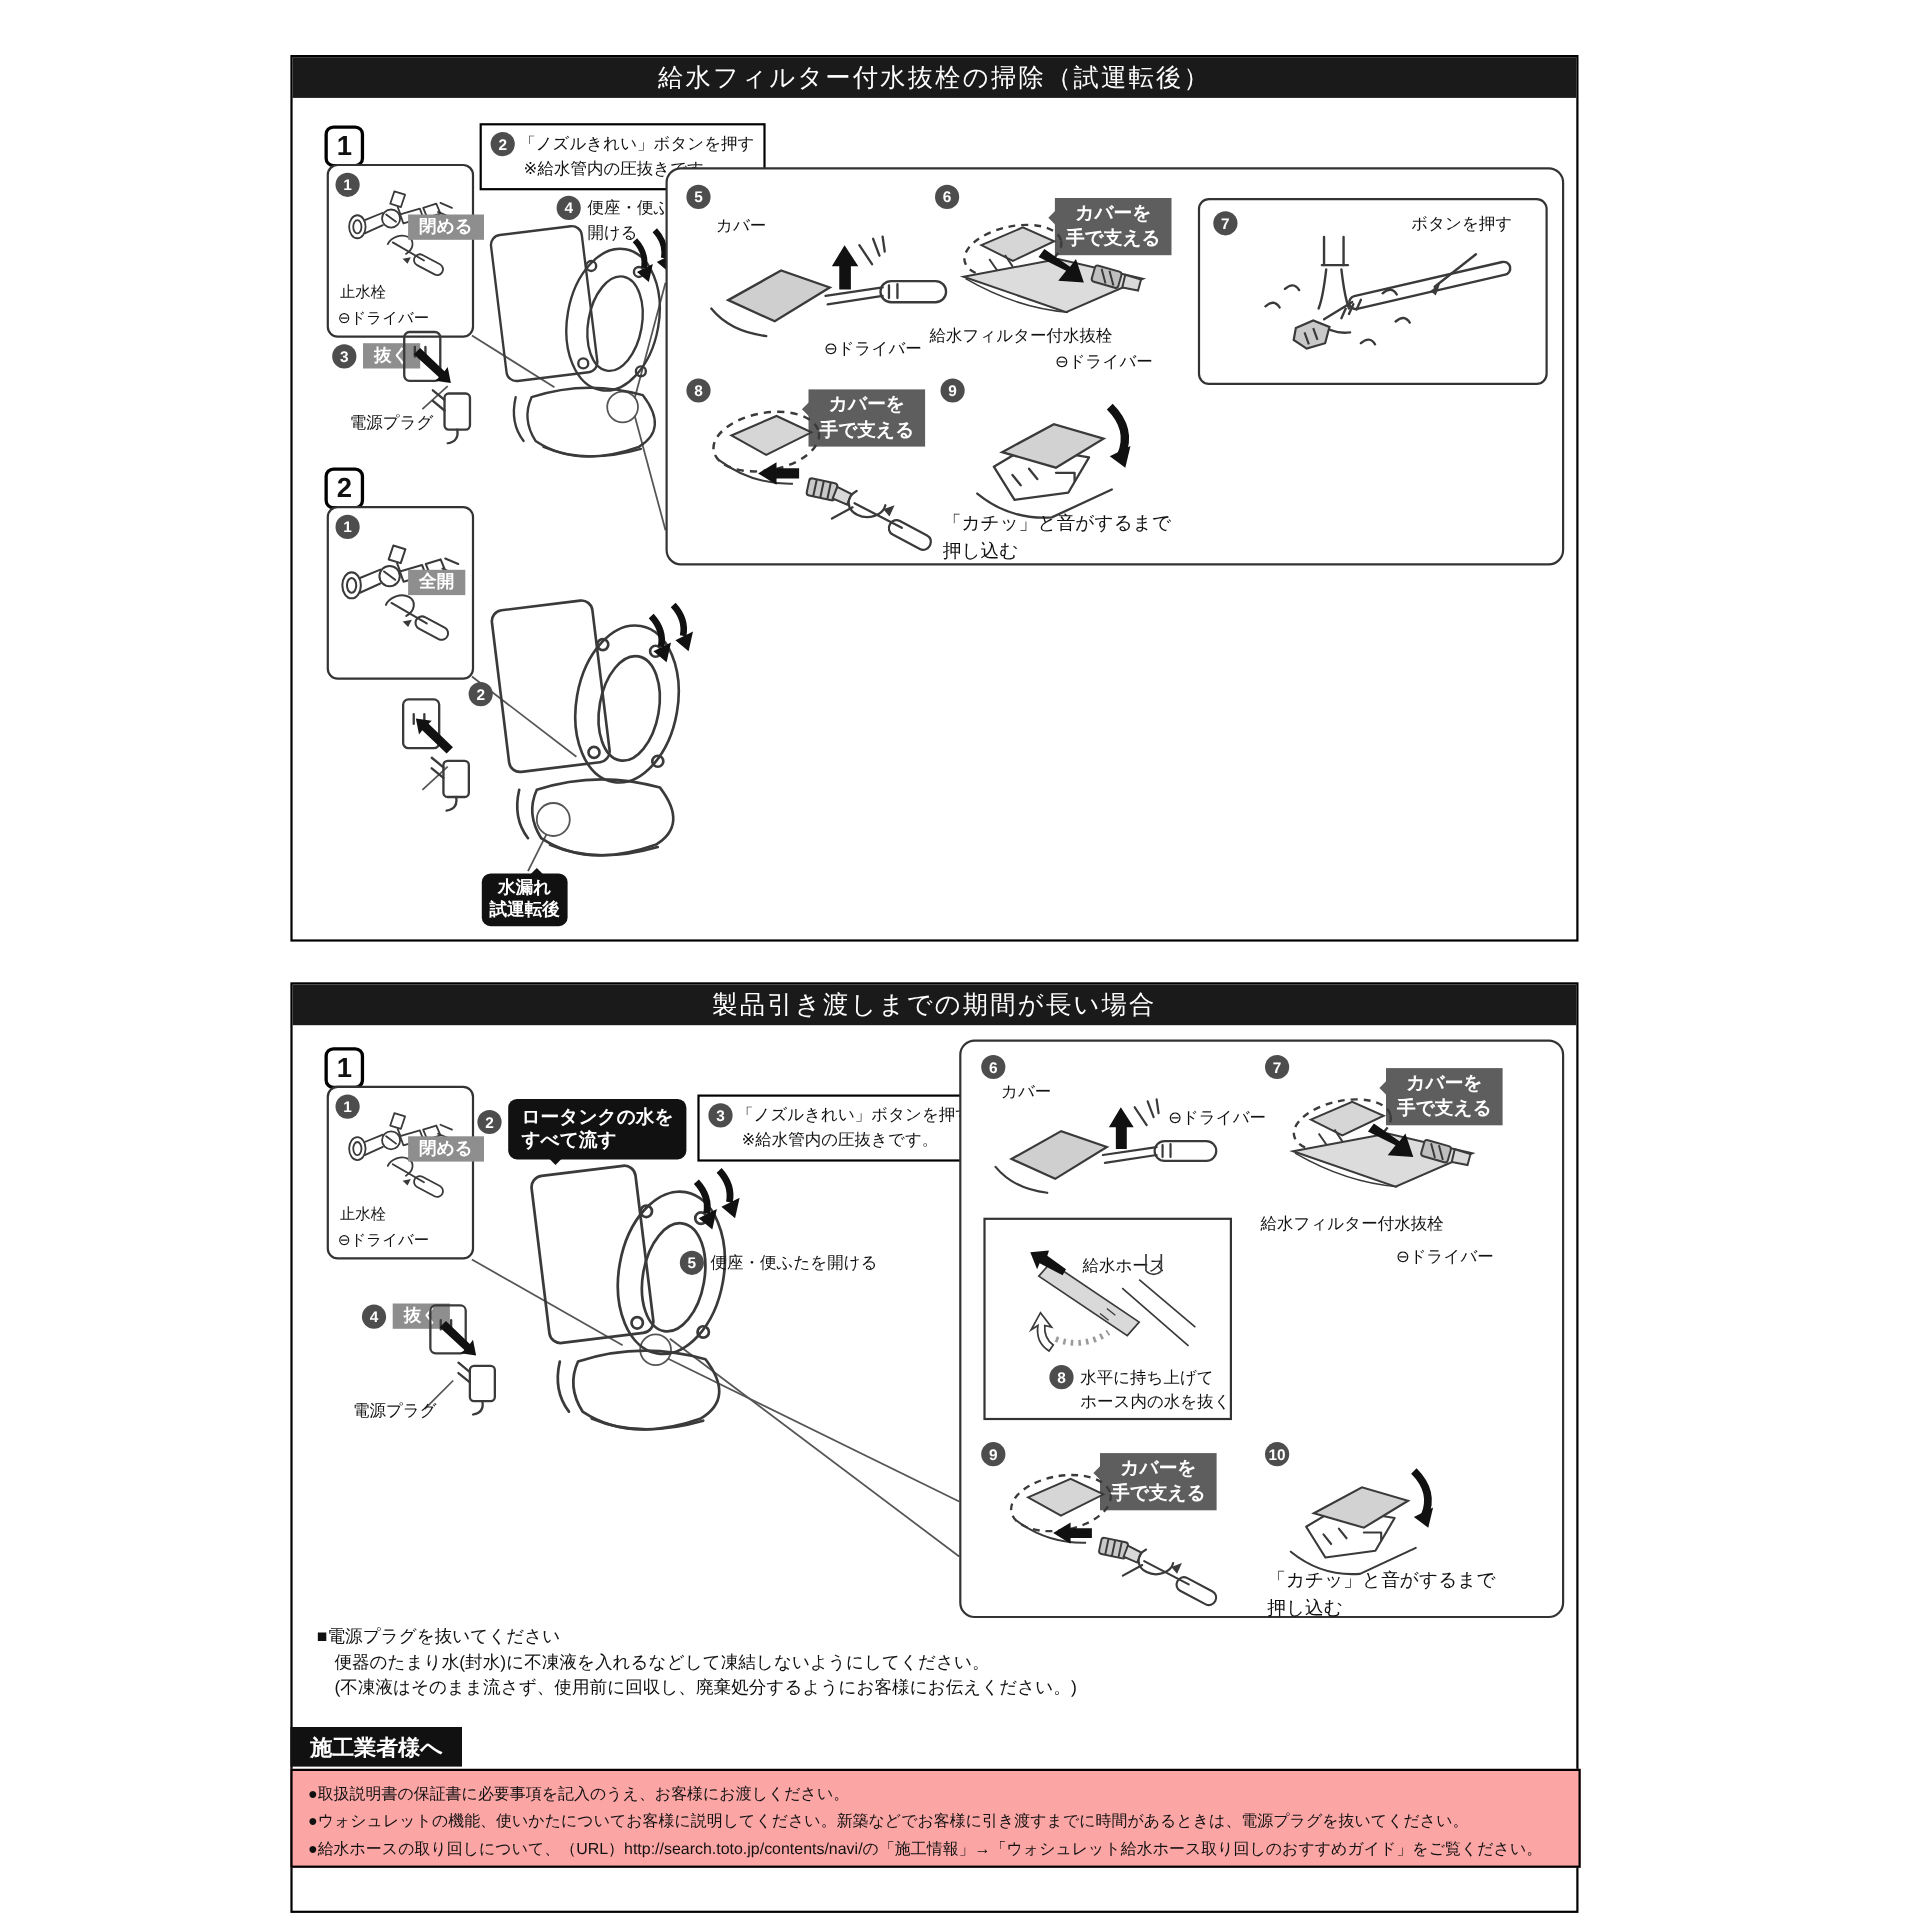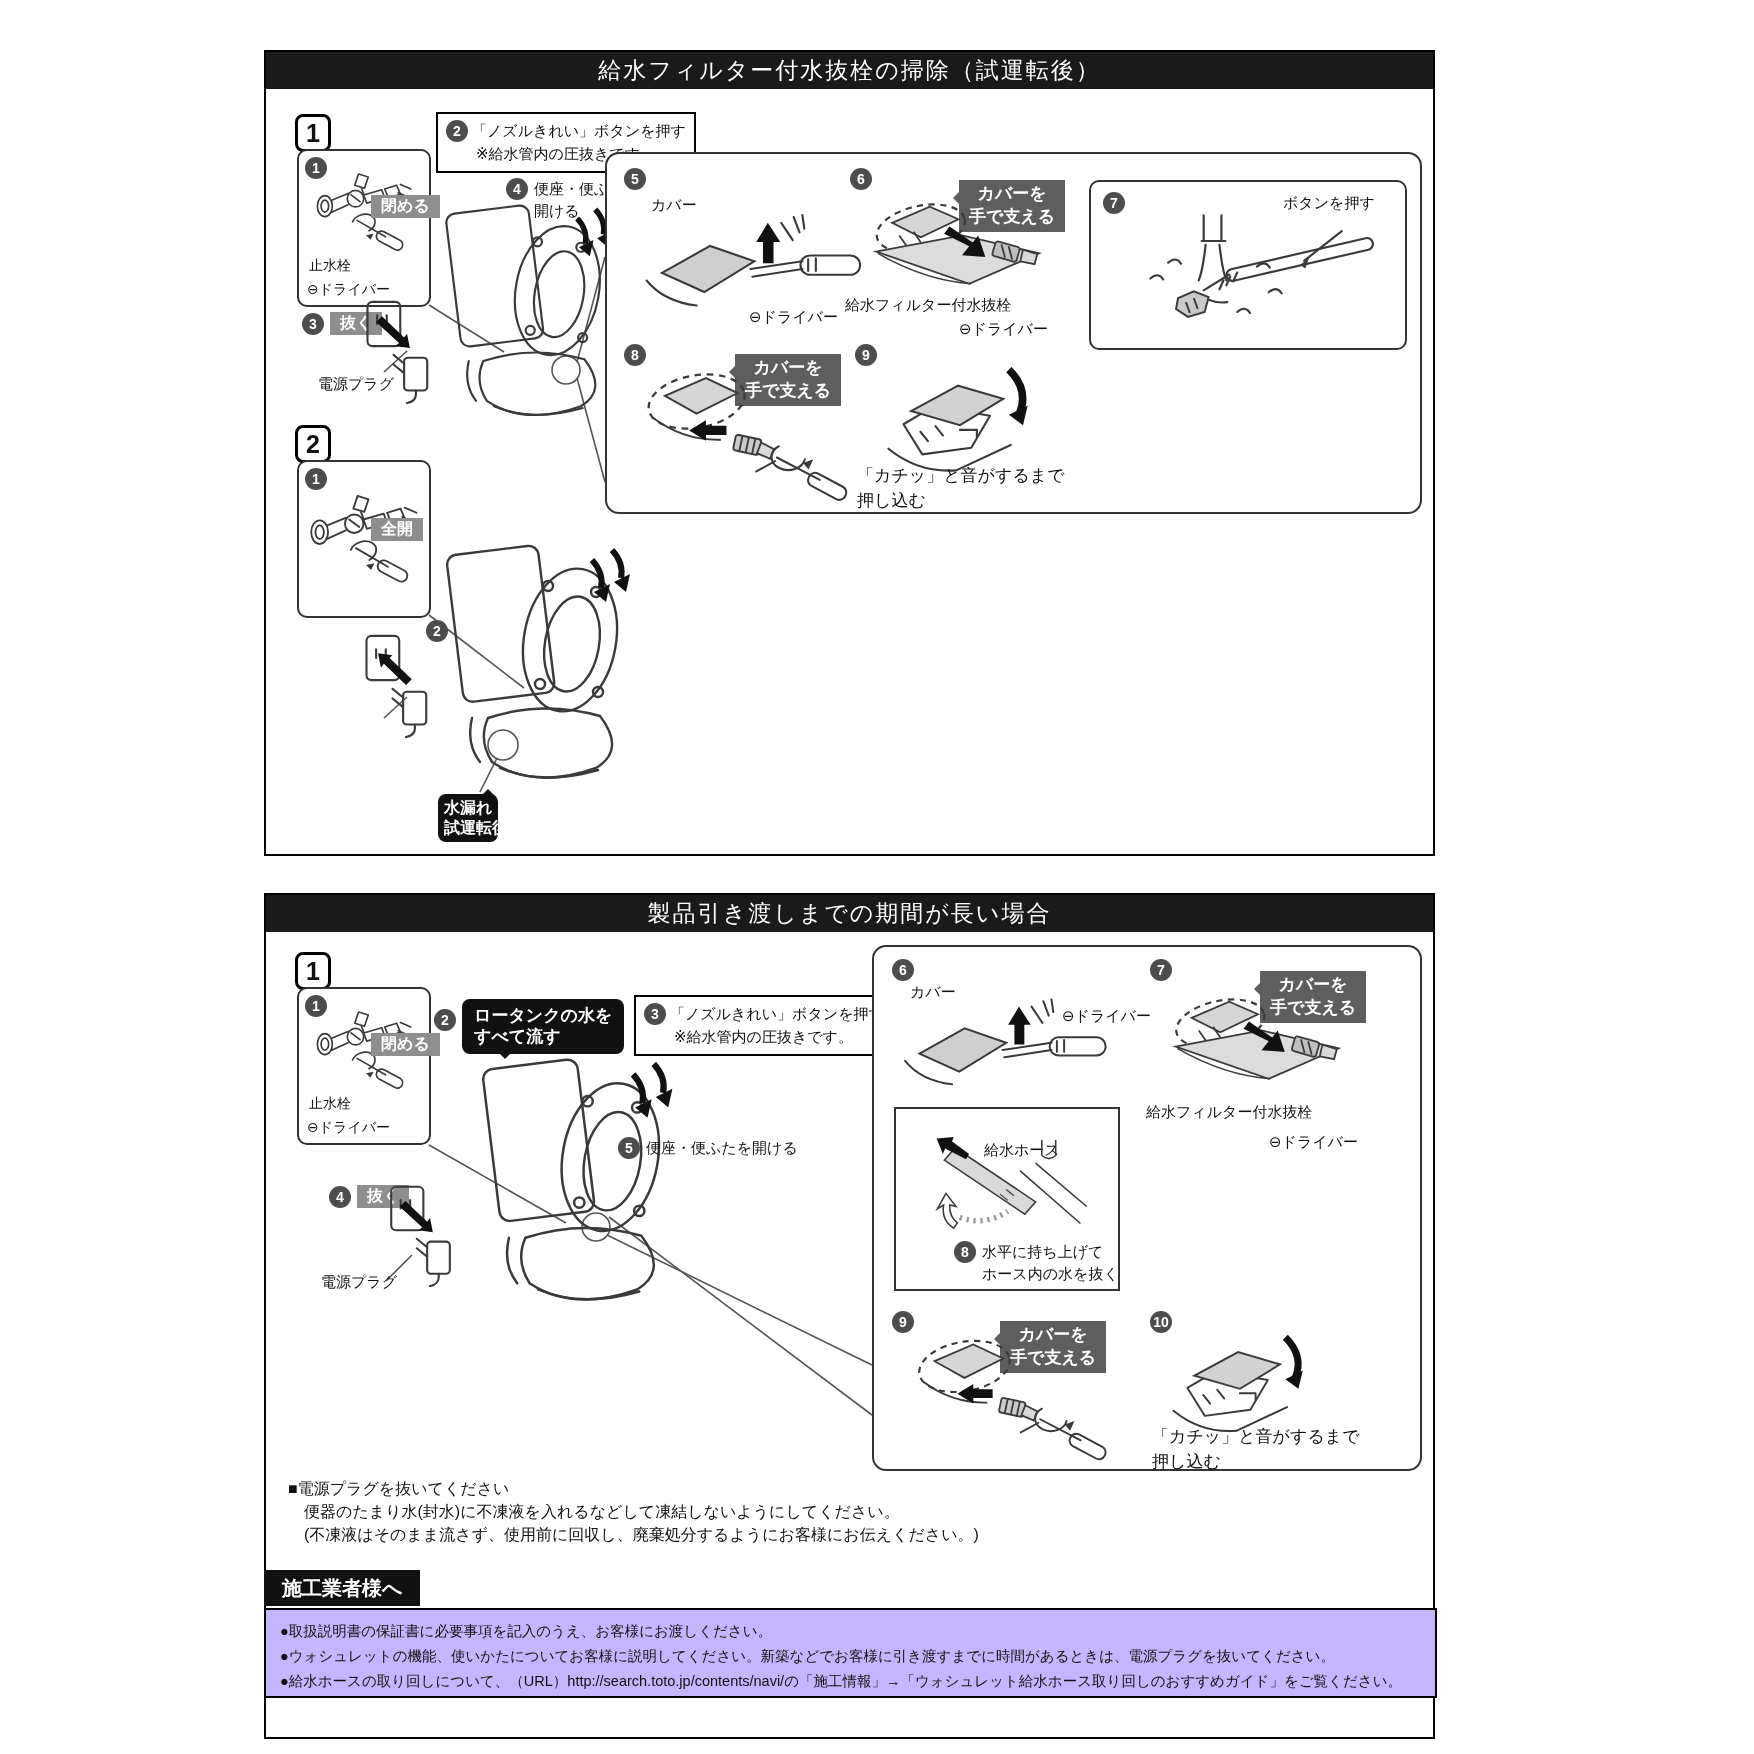--- a/index.html
+++ b/index.html
@@ -28,21 +28,21 @@
   .rbox{position:absolute;border:2px solid #333;border-radius:14px;background:#fff}
   .sqbox{position:absolute;border:2px solid #333;background:#fff}
   .overlay{position:absolute;left:0;top:0;pointer-events:none}
   .illus{position:absolute}
   .illus svg{width:100%;height:100%;display:block}
   .twoline{position:absolute;font-size:17px;line-height:1.45;white-space:nowrap}
   .freeze{position:absolute;font-size:16px;line-height:1.45;white-space:nowrap}
   .freeze .ind{padding-left:16px}
   .contractor-badge{position:absolute;background:#111;color:#fff;font-size:20px;font-weight:bold;
                     display:flex;align-items:center;padding:0 18px}
-  .bullets{position:absolute;border:2px solid #000;background:#c4b5fd;padding:9px 14px;font-size:14.5px;line-height:25px;white-space:nowrap}
+  .bullets{position:absolute;border:2px solid #000;background:#fca5a5;padding:9px 14px;font-size:14.5px;line-height:25px;white-space:nowrap}
   .leak-badge::before{content:"";position:absolute;top:-13px;left:42px;border:8px solid transparent;border-bottom-color:#111}
   .tank-badge::after{content:"";position:absolute;bottom:-14px;left:34px;border:9px solid transparent;border-top-color:#111}
 </style>
 </head>
 <body>
 
 <div class="page">
 
   <div class="panel" style="left:264px;top:50px;width:1171px;height:806px">
     <div class="panel-header">給水フィルター付水抜栓の掃除（試運転後）</div>
@@ -318,21 +318,21 @@
             <rect x="4" y="4" width="34" height="46" rx="5"></rect>
             <path d="M14 18 v9 M24 18 v9"></path>
             <rect x="42" y="62" width="24" height="34" rx="4"></rect>
             <path d="M42 68 l-11 -9 M42 78 l-11 -9"></path>
             <path d="M54 96 q2 11 -9 13"></path>
           </g>
           <polygon points="45,55 22,33 19,37 16,22 31,24 28,27 51,49" fill="#111"></polygon>
         </svg>
       </div>
 
-    <div class="badge-black leak-badge" style="left:172px;top:742px;width:60px;padding:4px 6px;font-size:16px">
+    <div class="badge-black leak-badge" style="left:172px;top:742px;width:78px;padding:4px 6px;font-size:16px">
       <div>水漏れ</div>
       <div>試運転後</div>
     </div>
   </div>
 
   <div class="panel" style="left:264px;top:893px;width:1171px;height:846px">
     <div class="panel-header">製品引き渡しまでの期間が長い場合</div>
 
     <svg class="overlay" width="1171" height="659">
       <g stroke="#555" stroke-width="1.6" fill="none">

